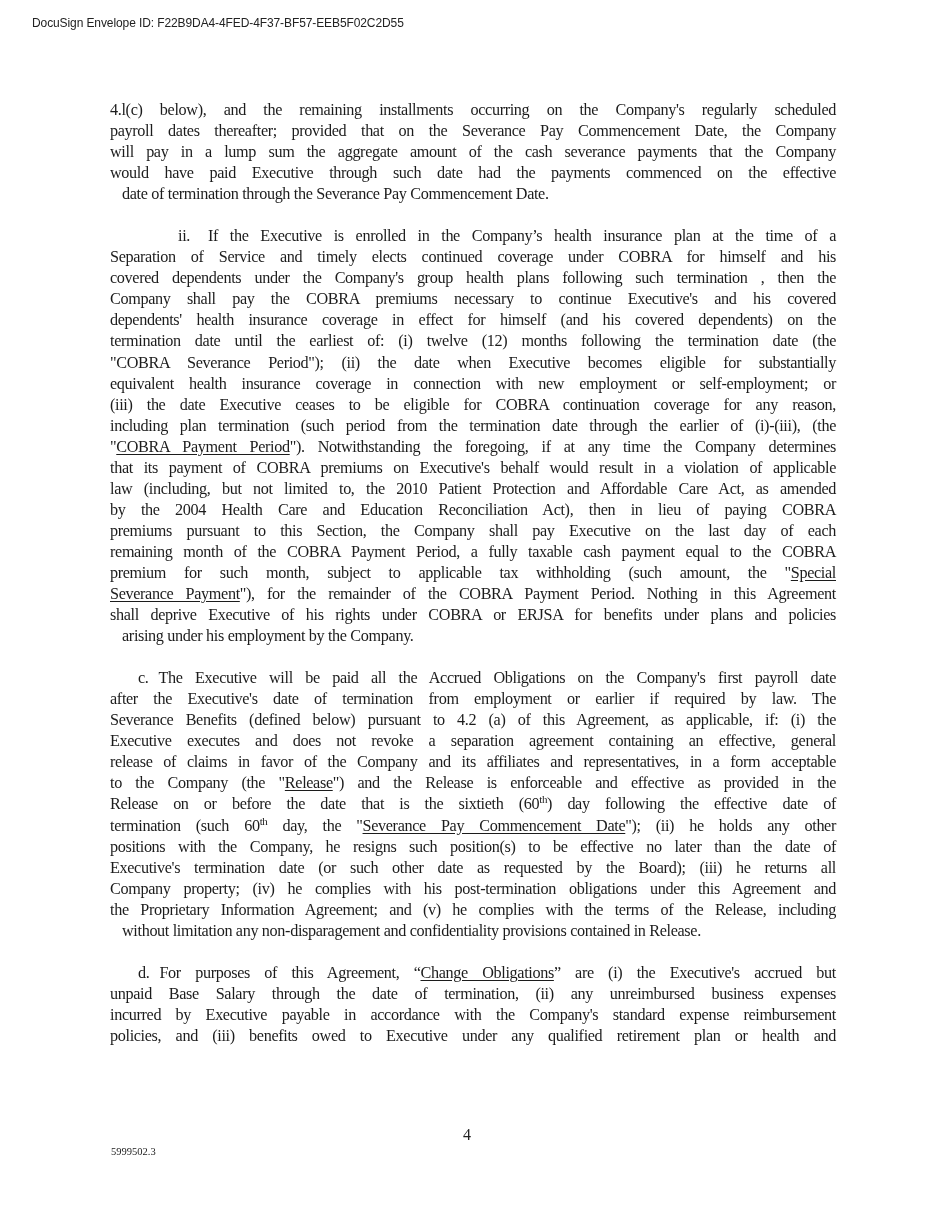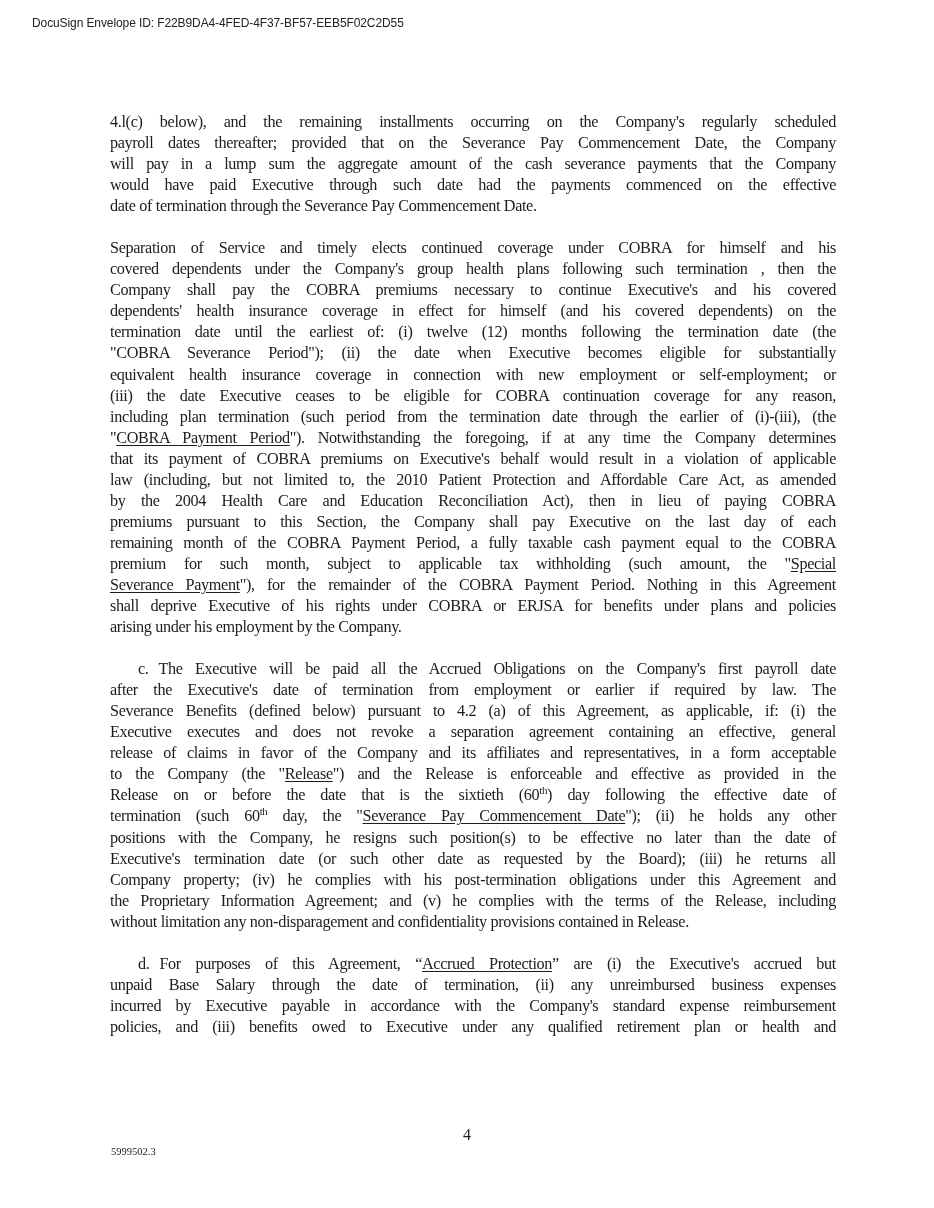--- a/index.html
+++ b/index.html
@@ -3,30 +3,30 @@
 <meta charset="utf-8">
 <style>
   html, body { margin: 0; padding: 0; background: #ffffff; }
   body { width: 934px; height: 1208px; position: relative; overflow: hidden; color: #1a1a1a; }
   .envelope {
     position: absolute; left: 32px; top: 16px;
     font-family: "Liberation Sans", sans-serif; font-size: 12px; color: #222;
     letter-spacing: -0.1px;
   }
   .page {
-    position: absolute; left: 110px; top: 112px; width: 726px;
+    position: absolute; left: 110px; top: 100px; width: 726px;
     font-family: "Liberation Serif", serif; font-size: 16.2px; color: #1c1c1c;
   }
   .para { margin: 0 0 21px 0; }
   .line {
     display: block; height: 21.05px; line-height: 21.05px;
     text-align: justify; text-align-last: justify; white-space: nowrap;
     letter-spacing: -0.35px;
   }
-  .line.last { text-align-last: left; }
+  .line.last { text-align-last: left; margin-left: 12px; }
   .u { text-decoration: underline; text-underline-offset: 2px; }
   sup { font-size: 11px; line-height: 0; vertical-align: 6px; }
   .indent-ii { padding-left: 68px; }
   .indent-c { padding-left: 28px; }
   .page-number {
     position: absolute; left: 0; width: 934px; top: 1126px; text-align: center;
     font-family: "Liberation Serif", serif; font-size: 16px; color: #222;
   }
   .doc-id {
     position: absolute; left: 111px; top: 1146px;
@@ -40,20 +40,21 @@
 
 <div class="page">
   <div class="para">
       <div class="line">4.l(c) below), and the remaining installments occurring on the Company's regularly scheduled</div>
       <div class="line">payroll dates thereafter; provided that on the Severance Pay Commencement Date, the Company</div>
       <div class="line">will pay in a lump sum the aggregate amount of the cash severance payments that the Company</div>
       <div class="line">would have paid Executive through such date had the payments commenced on the effective</div>
       <div class="line last">date of termination through the Severance Pay Commencement Date.</div>
     </div>
   <div class="para">
+      <div class="line indent-ii"><span style="margin-right: 18px;">ii.</span>If the Executive is enrolled in the Company’s health insurance plan at the time of a</div>
       <div class="line">Separation of Service and timely elects continued coverage under COBRA for himself and his</div>
       <div class="line">covered dependents under the Company's group health plans following such termination , then the</div>
       <div class="line">Company shall pay the COBRA premiums necessary to continue Executive's and his covered</div>
       <div class="line">dependents' health insurance coverage in effect for himself (and his covered dependents) on the</div>
       <div class="line">termination date until the earliest of: (i) twelve (12) months following the termination date (the</div>
       <div class="line">"COBRA Severance Period"); (ii) the date when Executive becomes eligible for substantially</div>
       <div class="line">equivalent health insurance coverage in connection with new employment or self-employment; or</div>
       <div class="line">(iii) the date Executive ceases to be eligible for COBRA continuation coverage for any reason,</div>
       <div class="line">including plan termination (such period from the termination date through the earlier of (i)-(iii), (the</div>
       <div class="line">"<span class="u">COBRA Payment Period</span>"). Notwithstanding the foregoing, if at any time the Company determines</div>
@@ -76,21 +77,21 @@
       <div class="line">to the Company (the "<span class="u">Release</span>") and the Release is enforceable and  effective  as provided in the</div>
       <div class="line">Release on or before the date that is the sixtieth (60<sup>th</sup>) day  following  the  effective  date  of</div>
       <div class="line">termination  (such  60<sup>th</sup> day, the  "<span class="u">Severance  Pay Commencement Date</span>"); (ii) he holds any other</div>
       <div class="line">positions with the Company, he resigns such position(s) to be effective no later than the date of</div>
       <div class="line">Executive's termination date (or such other date as requested by the Board); (iii) he returns all</div>
       <div class="line">Company property; (iv) he complies with his post-termination obligations under this Agreement and</div>
       <div class="line">the Proprietary Information Agreement; and (v) he complies with the terms of the Release, including</div>
       <div class="line last">without limitation any non-disparagement and confidentiality provisions contained in Release.</div>
     </div>
   <div class="para">
-      <div class="line indent-c"><span style="margin-right: 10px;">d.</span>For   purposes of this Agreement, “<span class="u">Accrued  Protection</span>” are (i) the Executive's accrued but</div>
+      <div class="line indent-c"><span style="margin-right: 10px;">d.</span>For   purposes of this Agreement, “<span class="u">Change  Obligations</span>” are (i) the Executive's accrued but</div>
       <div class="line">unpaid Base Salary through the date of termination, (ii) any unreimbursed business expenses</div>
       <div class="line">incurred by Executive payable in accordance with the Company's standard expense reimbursement</div>
       <div class="line">policies, and (iii) benefits owed to Executive under any qualified retirement plan or health and</div>
     </div>
 </div>
 
 <div class="page-number">4</div>
 <div class="doc-id">5999502.3</div>
 
 </body></html>

